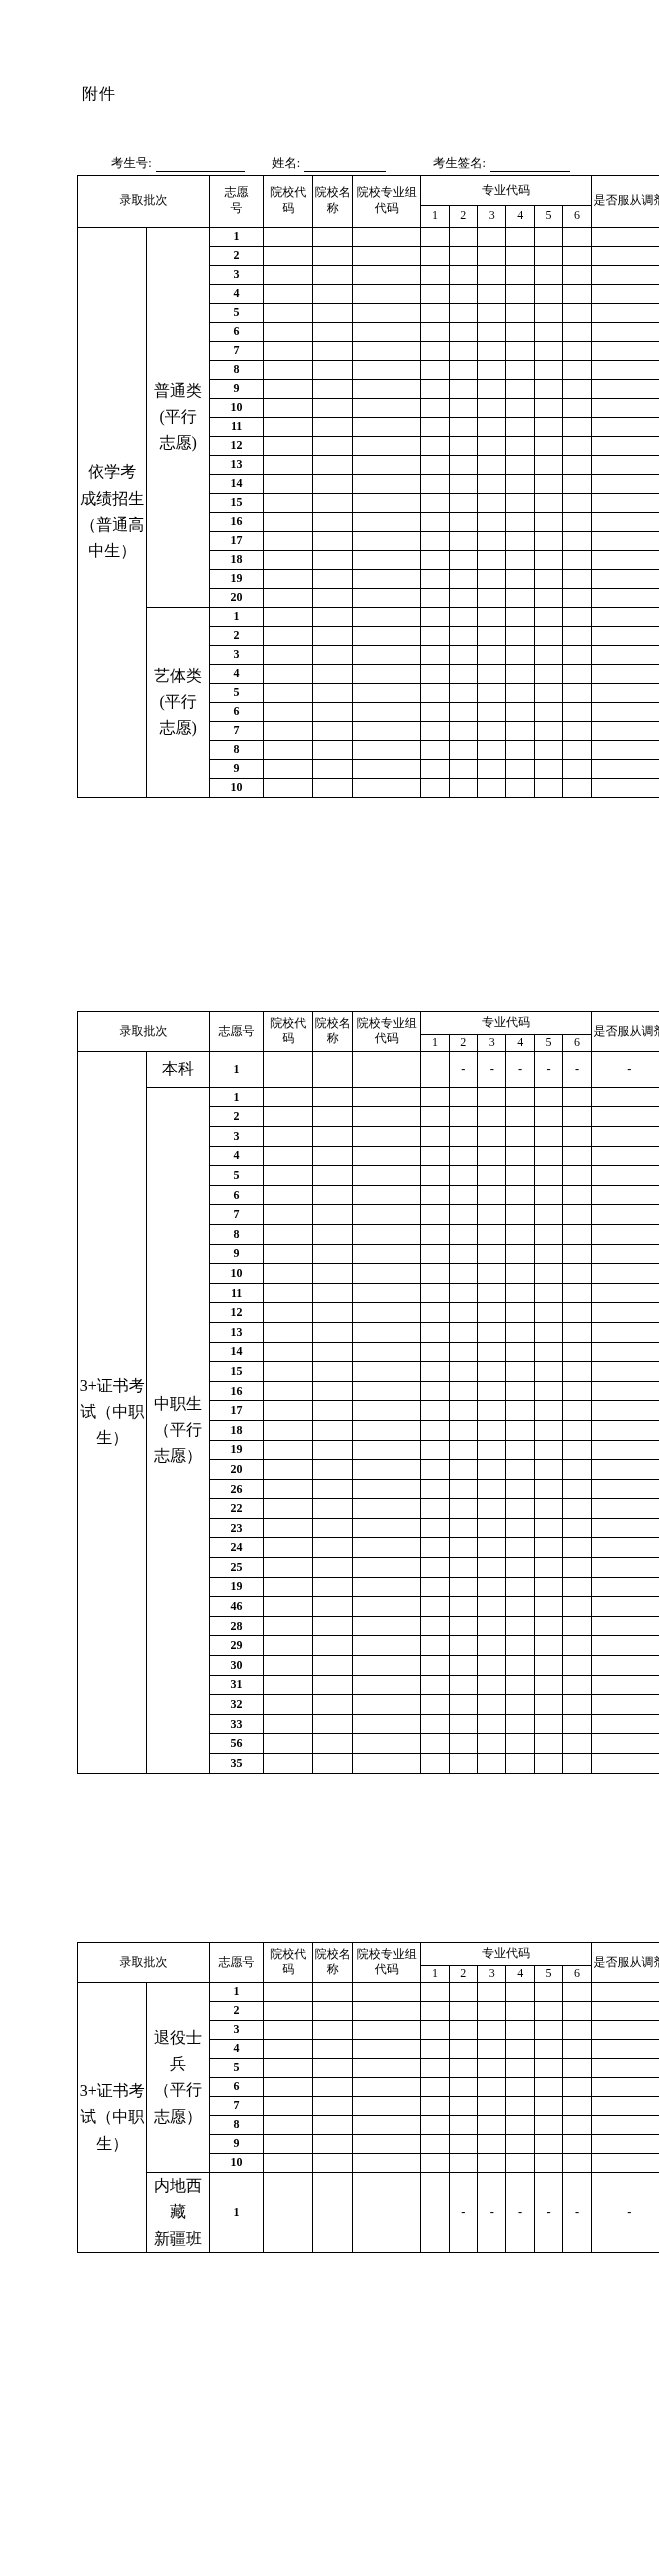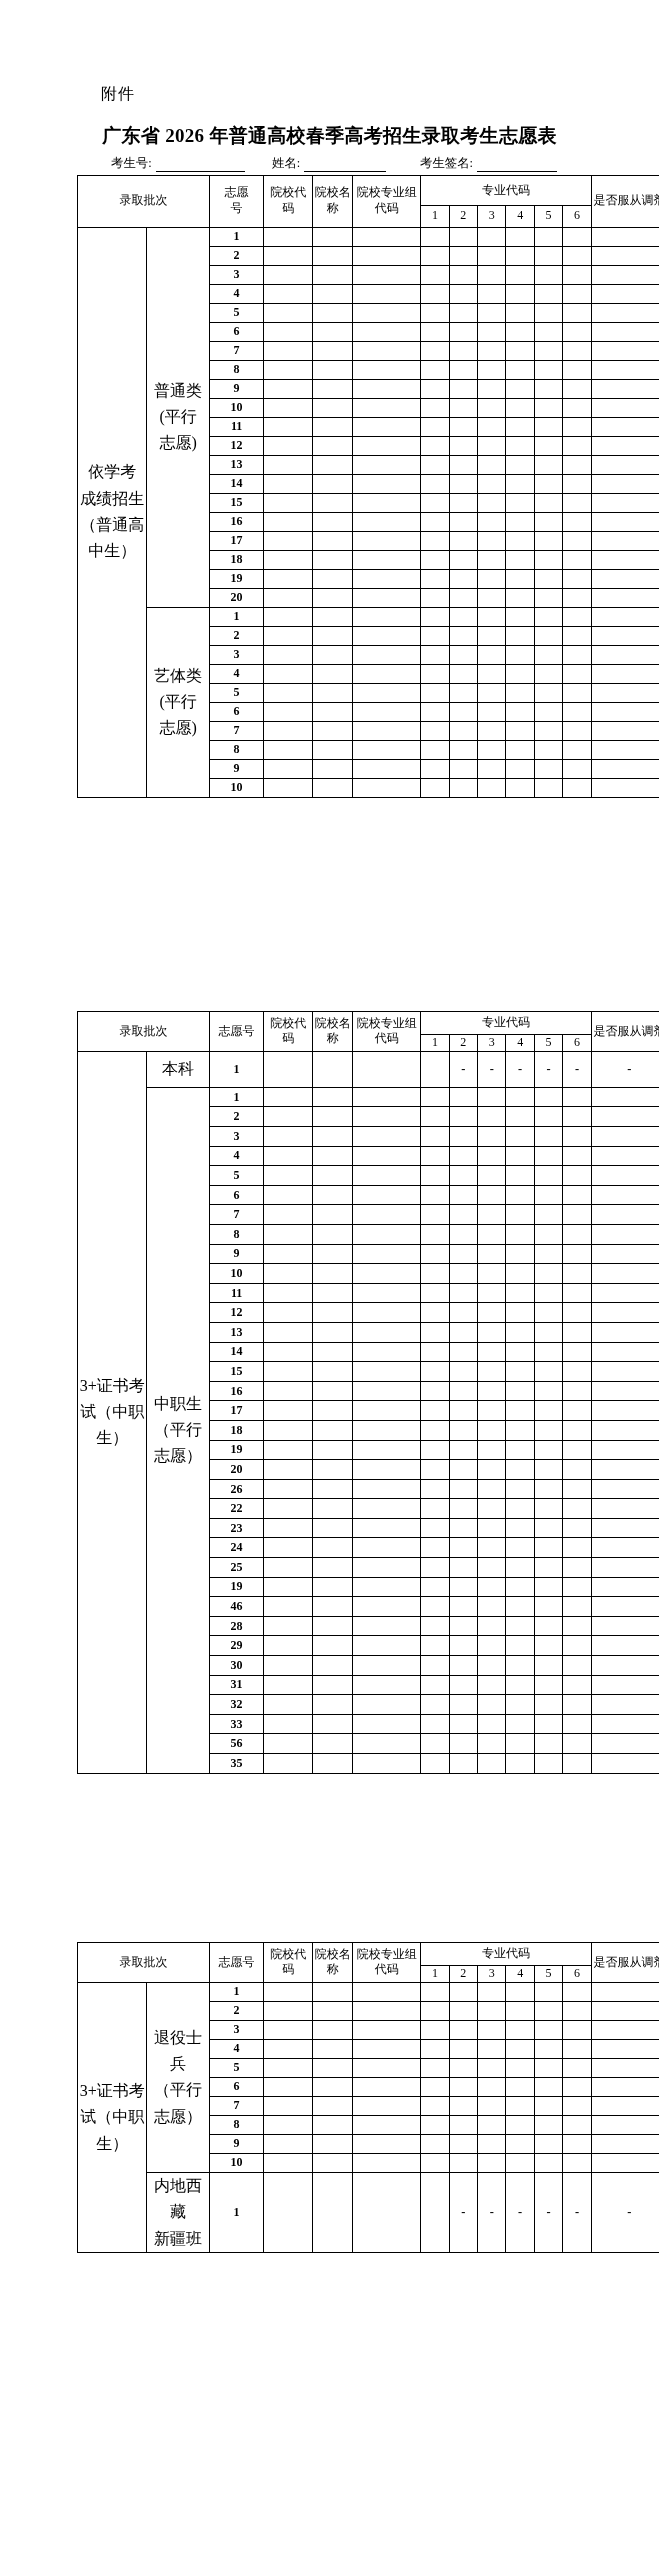--- a/index.html
+++ b/index.html
@@ -7,21 +7,21 @@
     position:relative;
     width:659px;
     height:2795px;
     margin:0 auto;
     background:#ffffff;
     color:#000;
     font-family:"Liberation Serif","DejaVu Serif",serif;
   }
   .attachment{
     position:absolute;
-    left:101px;
+    left:82px;
     top:84px;
     font-family:"Liberation Sans","DejaVu Sans",sans-serif;
     font-size:16px;
     letter-spacing:1px;
   }
   .form-title{
     position:absolute;
     left:0;
     top:123px;
     width:100%;
@@ -42,21 +42,21 @@
   .cand-field{position:absolute;white-space:nowrap;}
   .cand-field .blank{
     display:inline-block;
     border-bottom:1px solid #000;
     height:12.4px;
     vertical-align:bottom;
     margin-left:4.1px;
   }
   .cf-examno{left:111px;}
   .cf-name{left:272px;}
-  .cf-sign{left:420px;}
+  .cf-sign{left:433px;}
   .cf-examno .blank{width:89px;}
   .cf-name .blank{width:82px;}
   .cf-sign .blank{width:80px;}
 
   table.form-grid{
     position:absolute;
     left:77px;
     border-collapse:collapse;
     table-layout:fixed;
     width:591px;
@@ -112,21 +112,20 @@
     text-indent:-11.3px;
   }
 </style>
 </head>
 <body>
 
 <div class="page">
 
   <div class="attachment">附件</div>
 
-  <div class="form-title">广东省 2026 年普通高校春季高考招生录取考生志愿表</div>
 
   <div class="candidate-bar">
     <span class="cand-field cf-examno"><span>考生号:</span><span class="blank"></span></span>
     <span class="cand-field cf-name"><span>姓名:</span><span class="blank"></span></span>
     <span class="cand-field cf-sign"><span>考生签名:</span><span class="blank"></span></span>
   </div>
 
   <div id="tables-mount">
       <table class="form-grid t1">
         <colgroup>

